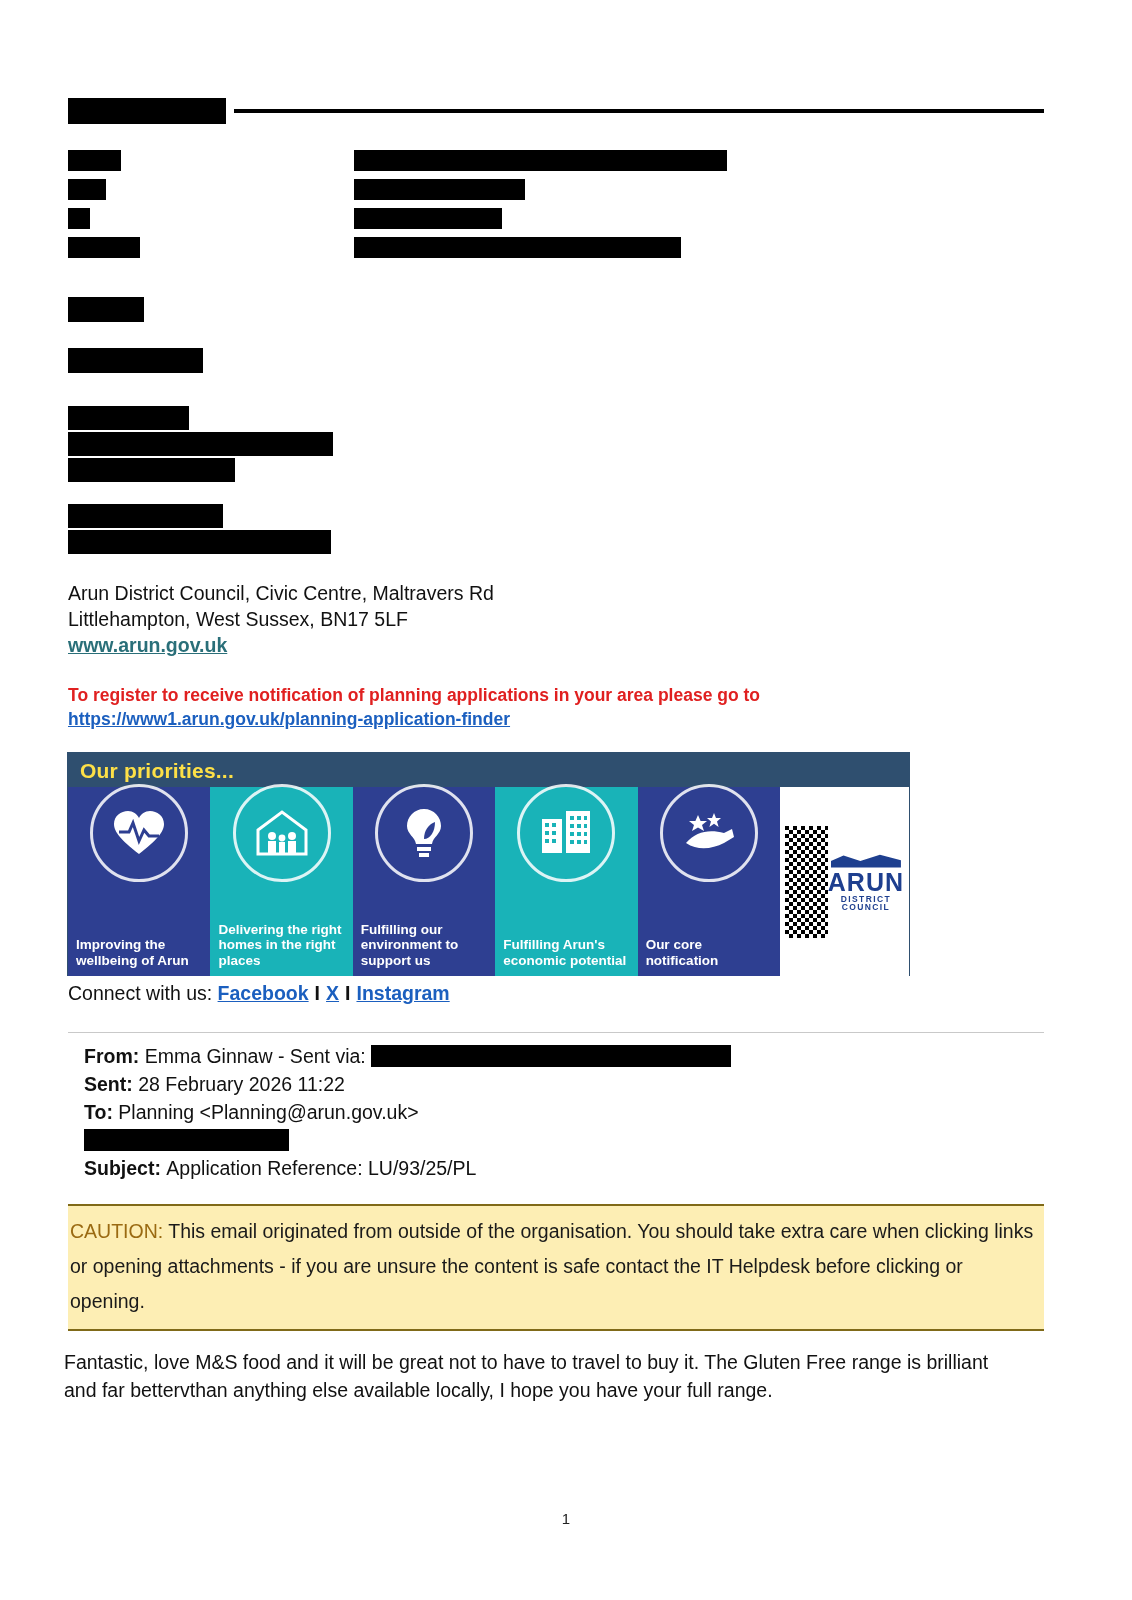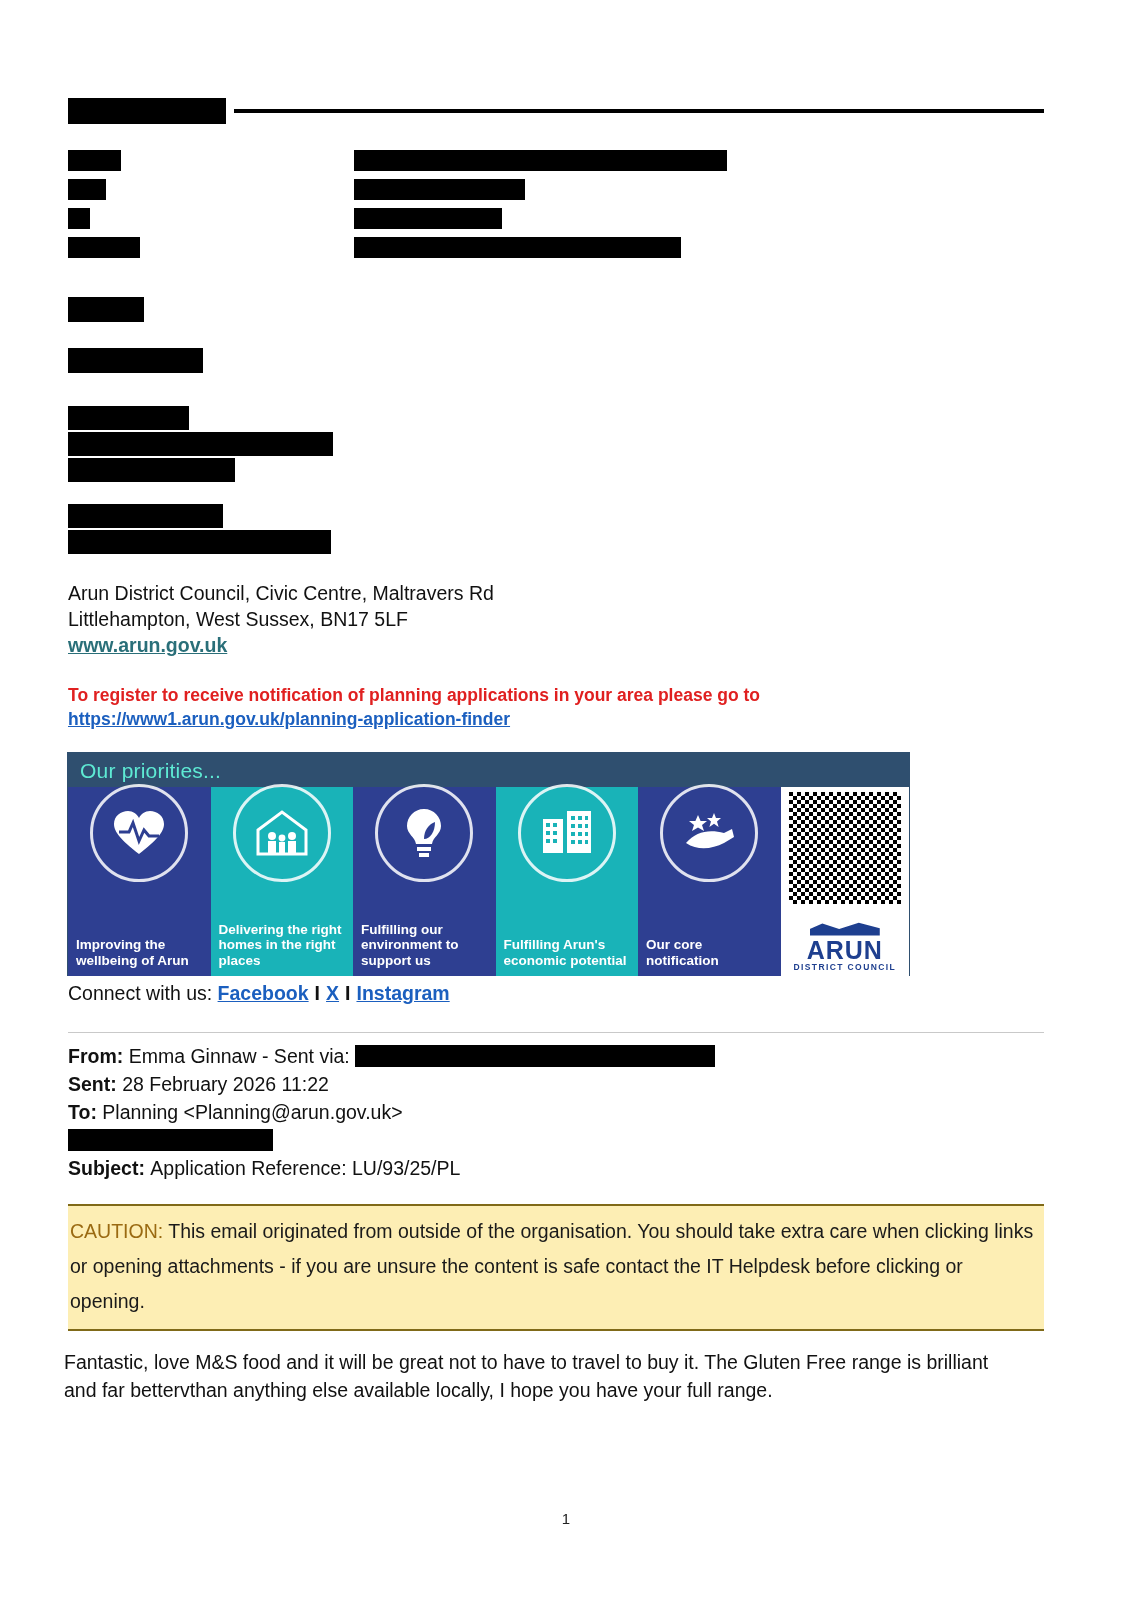--- a/index.html
+++ b/index.html
@@ -94,23 +94,23 @@
     position: absolute;
     left: 67px;
     top: 752px;
     width: 843px;
     height: 224px;
     background: #2f4f6f;
     border: 1px solid #2f4f6f;
     box-sizing: border-box;
   }
   .banner-title {
-    color: #5eead4;
+    color: #fde047;
     font-size: 21px;
-    font-weight: normal;
+    font-weight: bold;
     padding: 6px 0 4px 12px;
     letter-spacing: .2px;
   }
   .banner-strip {
     display: flex;
     height: 189px;
     width: 100%;
   }
   .tile {
     position: relative;
@@ -146,21 +146,21 @@
     font-size: 42px;
     line-height: 1;
   }
   .qr-cell {
     width: 129px;
     height: 189px;
     background: #ffffff;
     box-sizing: border-box;
     padding: 5px;
     display: flex;
-    flex-direction: column;
+    flex-direction: row;
     align-items: center;
     justify-content: space-between;
   }
   .qr {
     width: 112px;
     height: 112px;
     background-image:
       repeating-linear-gradient(90deg, #000 0 4px, #fff 4px 8px),
       repeating-linear-gradient(0deg, #000 0 4px, #fff 4px 8px);
     background-blend-mode: difference;
@@ -210,21 +210,21 @@
     left: 68px;
     top: 1032px;
     width: 976px;
     height: 1px;
     background: #c9c9c9;
   }
 
   
   .fwd {
     position: absolute;
-    left: 68px;
+    left: 84px;
     top: 1042px;
     font-size: 19.5px;
     line-height: 28px;
     color: #111;
   }
   .fwd b { font-weight: bold; }
   .fwd .row { display: flex; align-items: center; height: 28px; }
 
   
   .caution {

